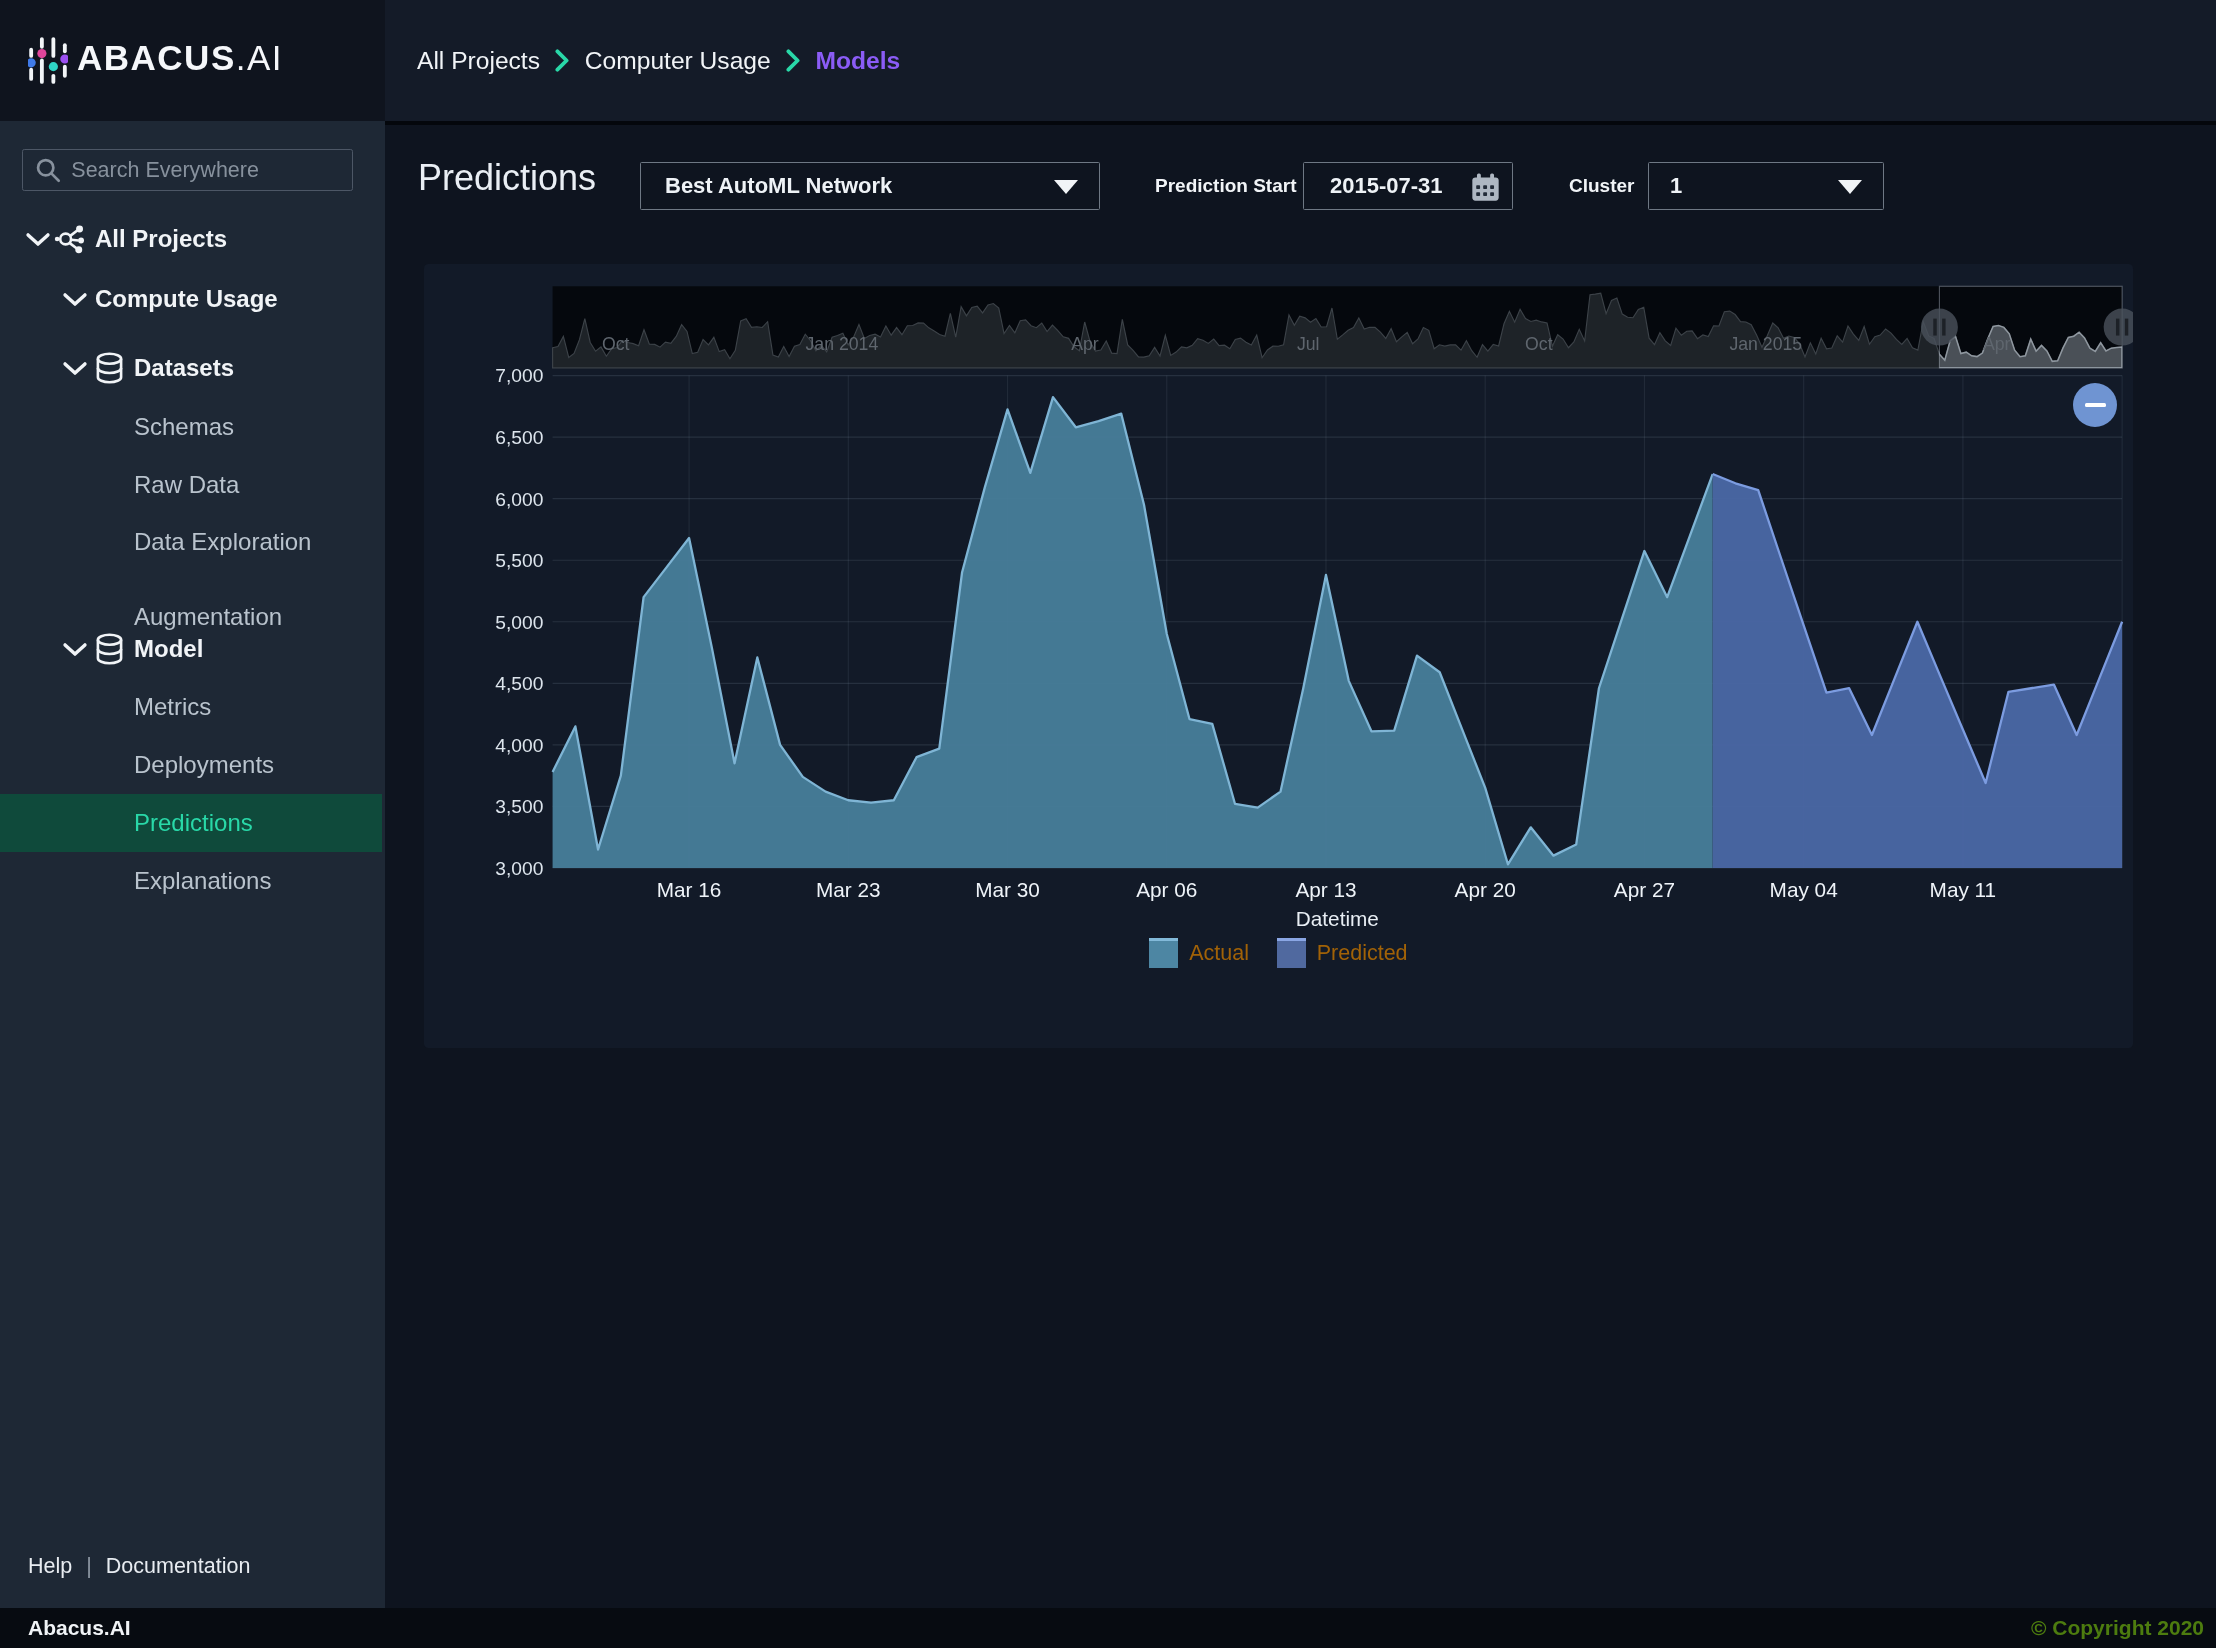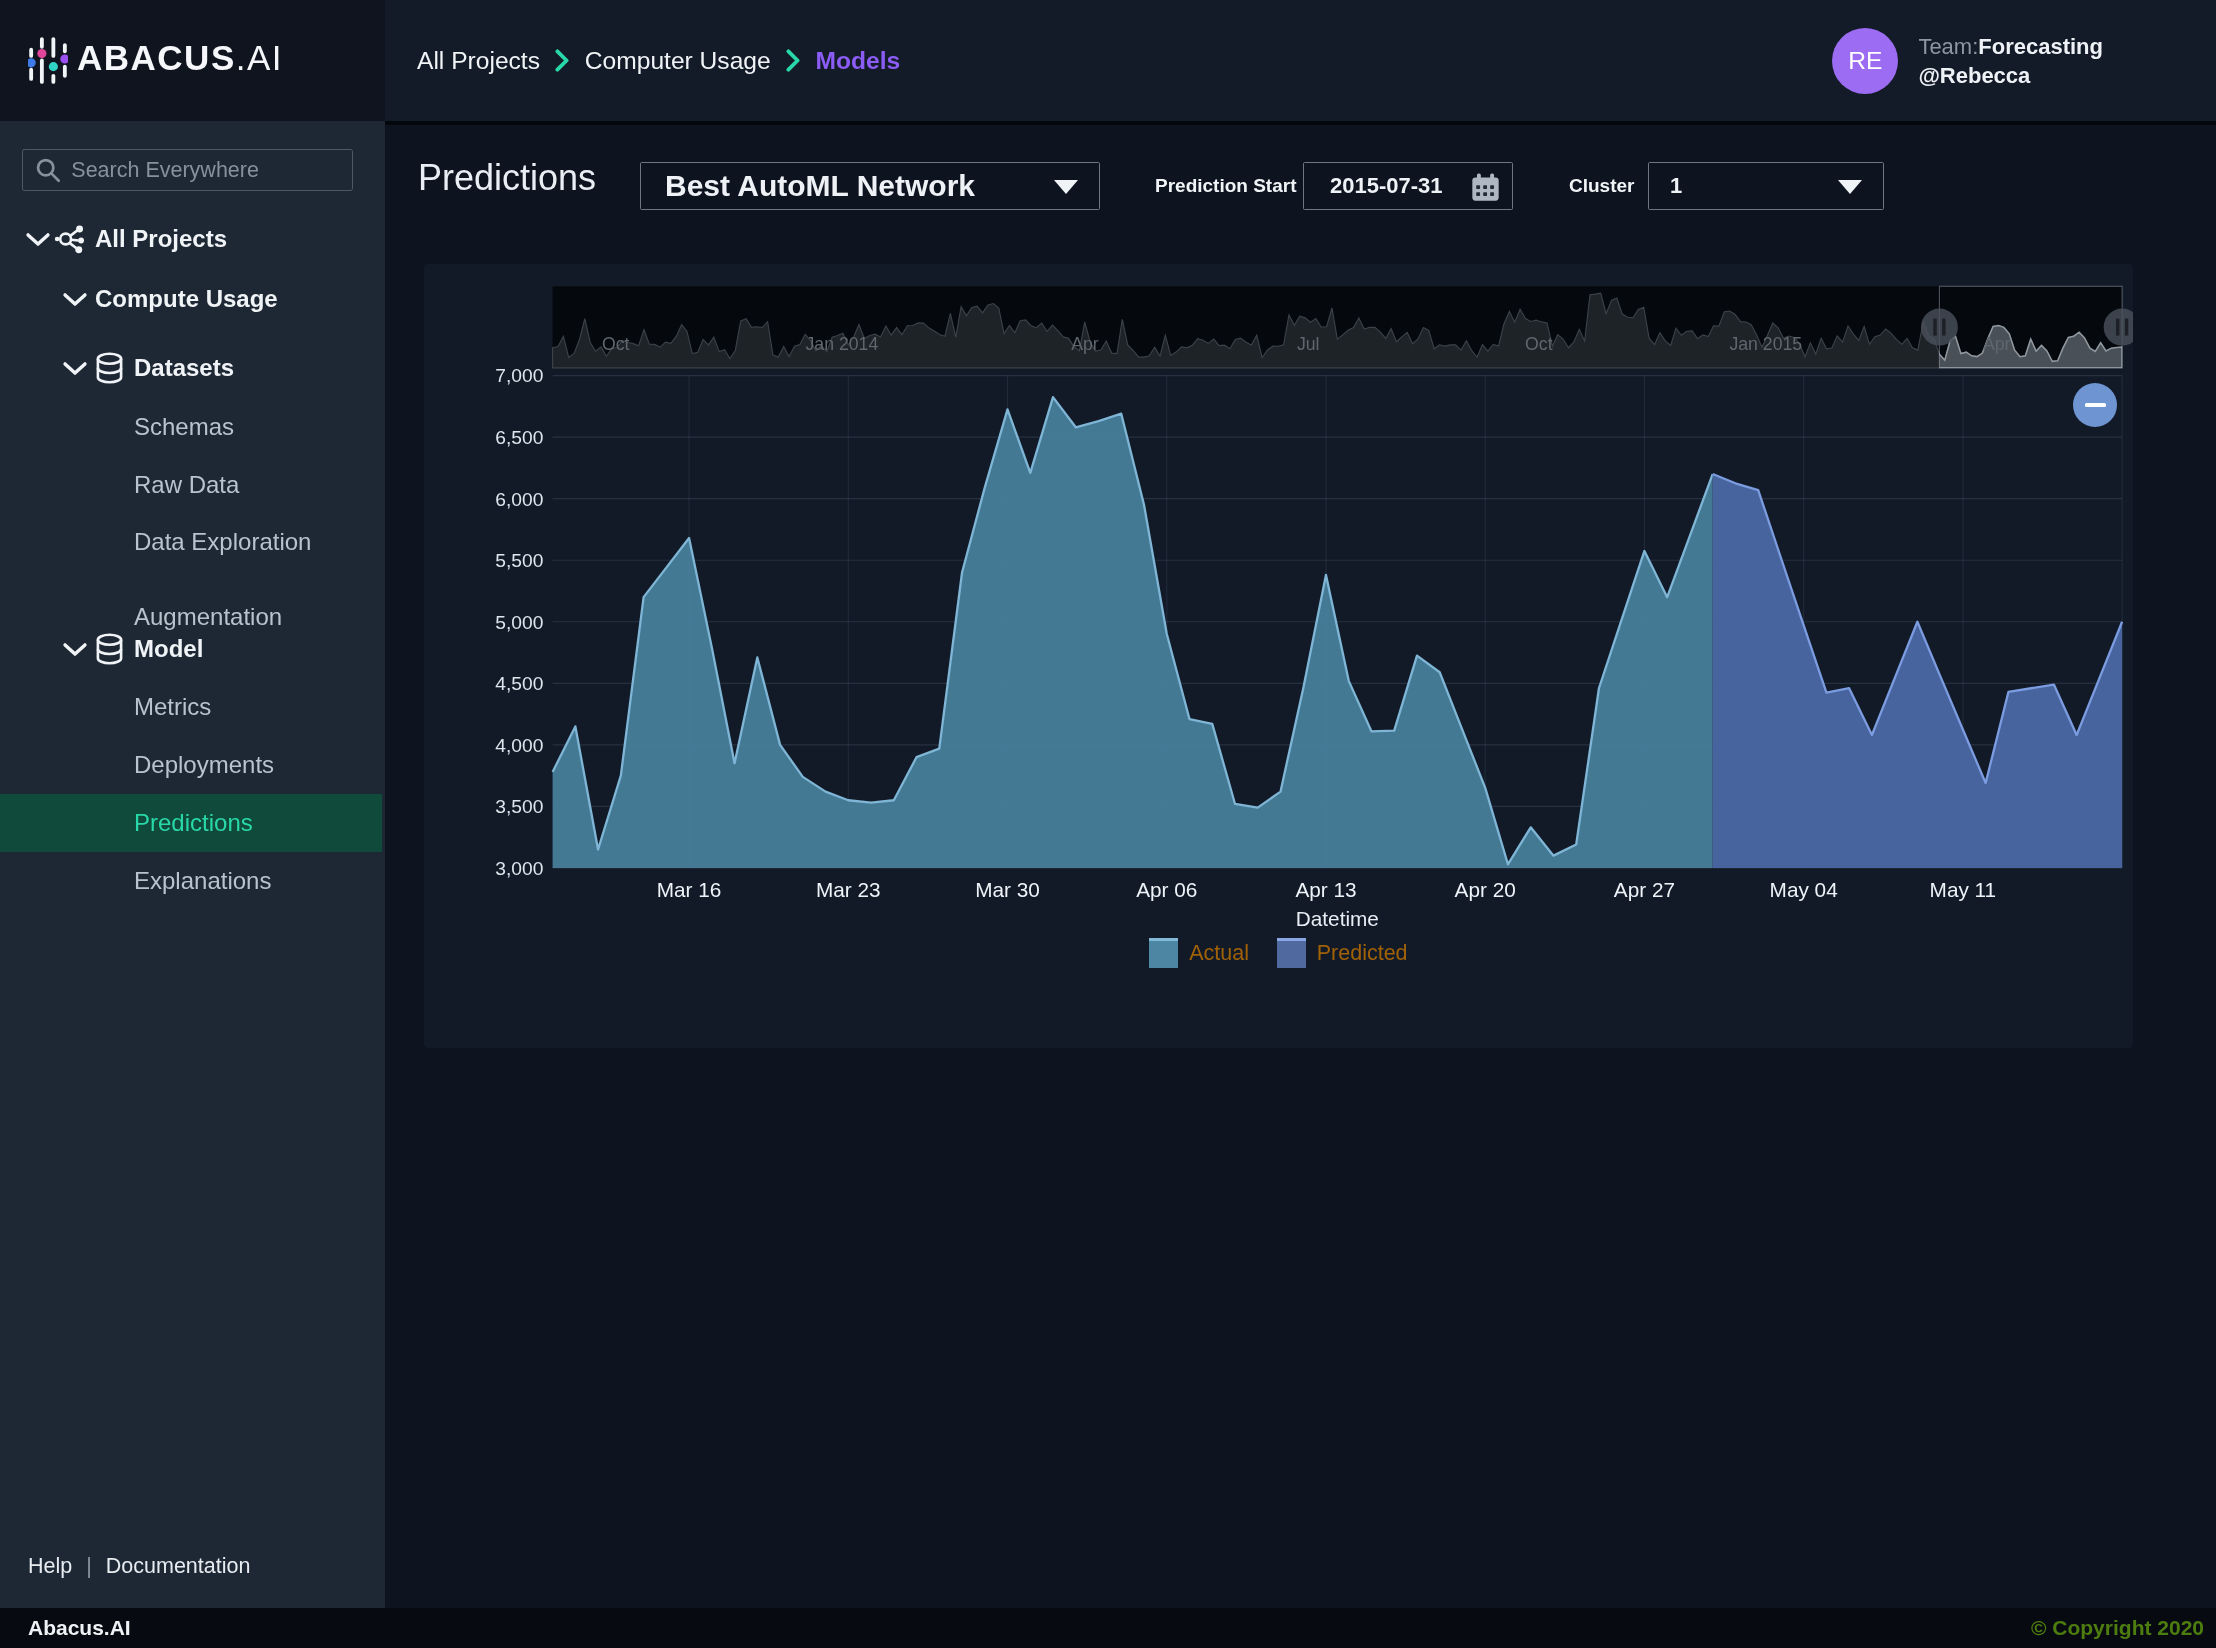--- a/index.html
+++ b/index.html
@@ -44,21 +44,21 @@
   .sidebar-footer { position:absolute; left:28px; top:1433px; font-size:21.5px; color:#e8ecf1; display:flex; gap:14px; align-items:center; }
   .sidebar-footer .sep { color:#8d96a2; font-weight:300; }
   .sidebar-footer a { cursor:pointer; }
 
   
   .main { position:absolute; left:385px; top:125px; width:1832px; height:1484px; background:#0e141f; }
   .page-title { position:absolute; left:33px; top:32px; font-size:36px; font-weight:400; color:#e9eef4; }
   .ctl { position:absolute; top:37px; height:48px; border:1.5px solid #6e7884; border-radius:1.5px; display:flex; align-items:center; background:transparent; cursor:pointer; }
   .ctl-label { position:absolute; top:37px; height:48px; display:flex; align-items:center; font-size:19px; font-weight:700; color:#f1f4f7; }
   .model-select { left:255px; width:460px; }
-  .model-select .val { margin-left:24px; font-size:30px; font-weight:700; }
+  .model-select .val { margin-left:24px; font-size:22px; font-weight:700; }
   .tri { position:absolute; right:21.5px; top:50%; margin-top:-6.2px; width:0; height:0; border-left:12.3px solid transparent; border-right:12.3px solid transparent; border-top:14.6px solid #f1f4f7; }
   .lbl-pred-start { left:770px; }
   .datebox { left:918px; width:210px; }
   .datebox .val { margin-left:26px; font-size:22px; font-weight:600; }
   .datebox svg { position:absolute; right:10.8px; top:9.2px; }
   .lbl-cluster { left:1184px; }
   .cluster-select { left:1263px; width:236px; }
   .cluster-select .val { margin-left:21px; font-size:22px; font-weight:600; }
 
   .chart-panel { position:absolute; left:39px; top:139px; width:1709px; height:784px; background:#121a28; border-radius:4.6px; }
@@ -105,29 +105,20 @@
       <span class="crumb">All Projects</span>
       <svg class="bc-sep" width="14" height="23" viewBox="0 0 18 30">
           <path d="M3 3 L15 15 L3 27" stroke="#29d8a8" stroke-width="5" fill="none" stroke-linecap="round" stroke-linejoin="round"></path>
         </svg>
       <span class="crumb">Computer Usage</span>
       <svg class="bc-sep" width="14" height="23" viewBox="0 0 18 30">
           <path d="M3 3 L15 15 L3 27" stroke="#29d8a8" stroke-width="5" fill="none" stroke-linecap="round" stroke-linejoin="round"></path>
         </svg>
       <span class="crumb active">Models</span>
     </nav>
-    <div class="user-block">
-      <div class="avatar">
-          <span>RE</span>
-        </div>
-      <div class="user-text">
-        <div><span class="muted">Team:</span><span class="strong">Forecasting</span></div>
-        <div class="strong">@Rebecca</div>
-      </div>
-    </div>
   </header>
   <div class="header-underline"></div>
 
   <aside class="sidebar">
     <div class="search-box">
       <svg width="26" height="26" viewBox="0 0 34 34">
           <circle cx="14" cy="14" r="10" stroke="#87919d" stroke-width="3.5" fill="none"></circle>
           <line x1="22" y1="22" x2="31" y2="31" stroke="#87919d" stroke-width="3.5" stroke-linecap="round"></line>
         </svg>
       <input class="search-input" placeholder="Search Everywhere" style="">

